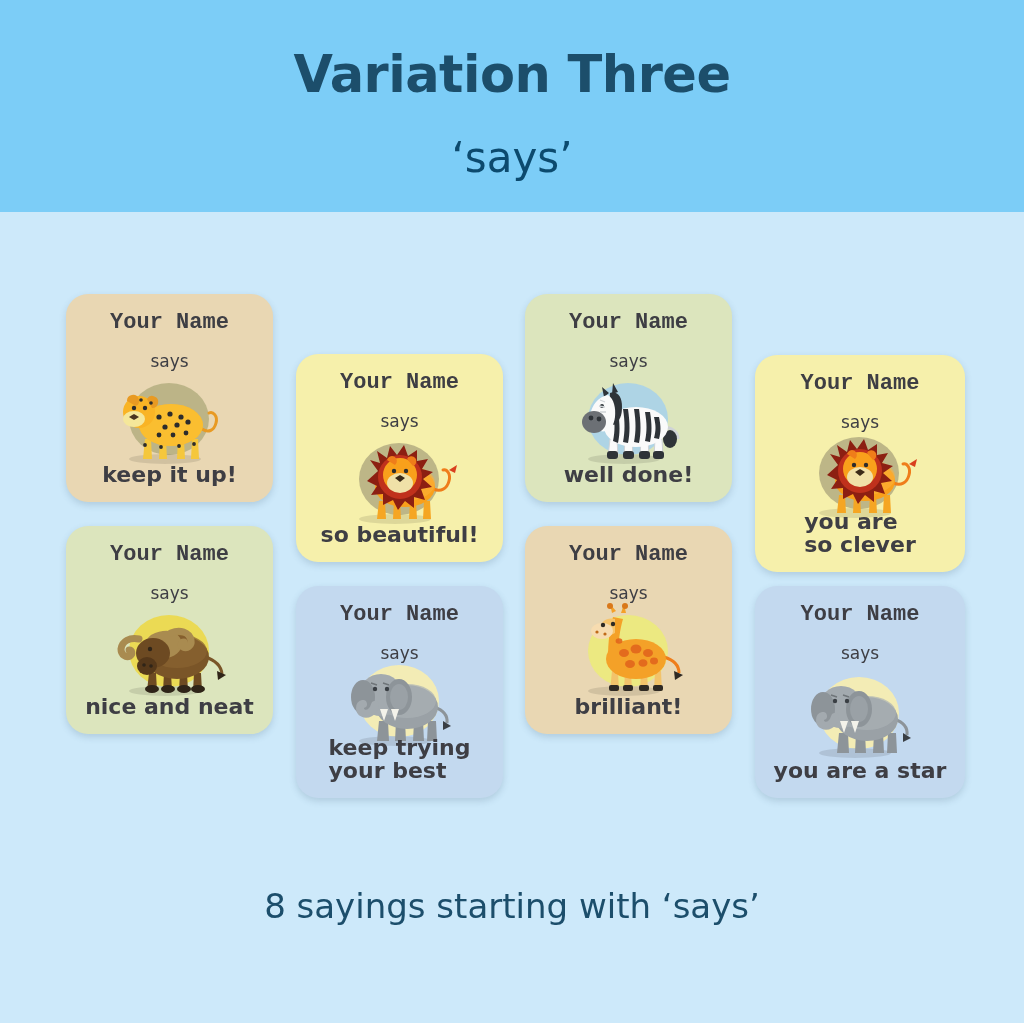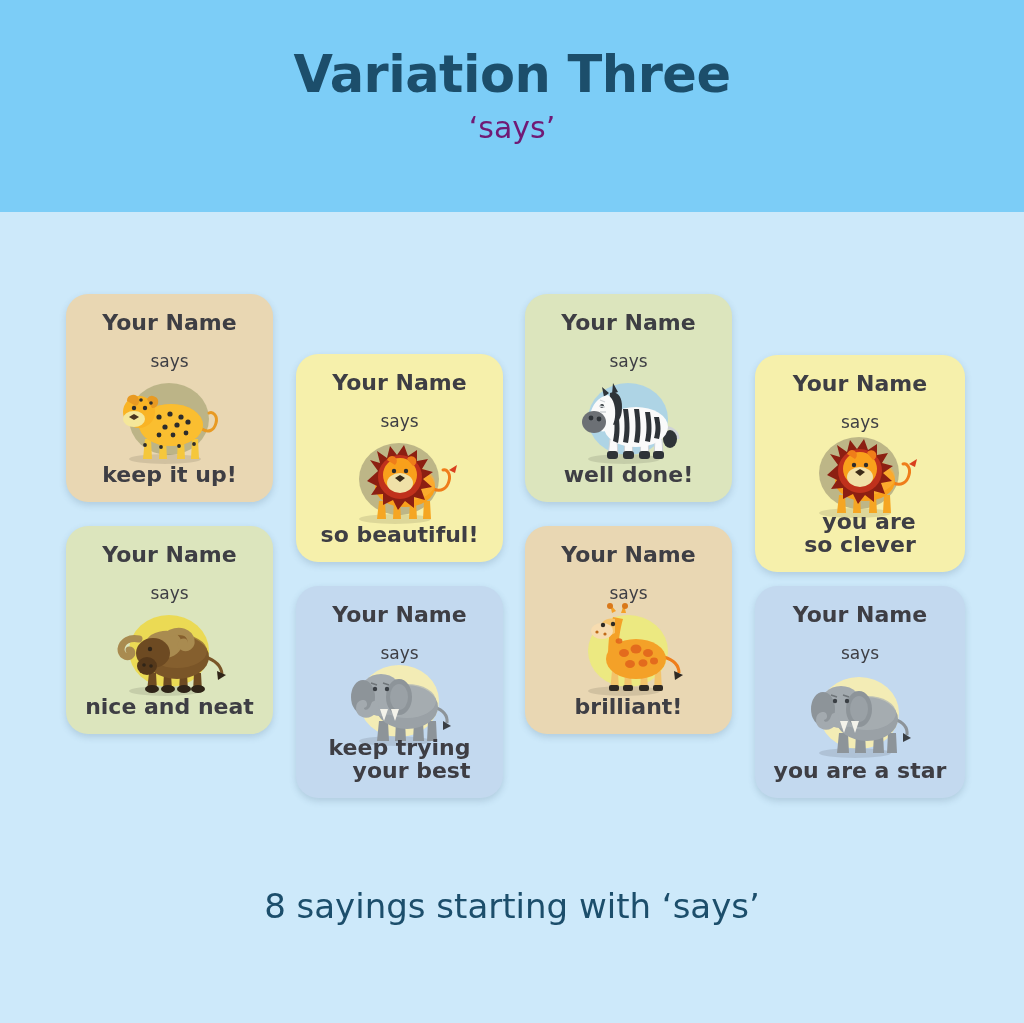--- a/index.html
+++ b/index.html
@@ -17,55 +17,55 @@
     background:#7ccdf7;
     display:flex; flex-direction:column;
     align-items:center; justify-content:flex-start;
     padding-top:46px;
   }
   #header-title {
     font-size:51px; font-weight:bold; letter-spacing:-0.5px;
     color:#1c4e6b; line-height:1.12;
   }
   #header-subtitle {
-    font-size:30px; color:#701a75; margin-top:8px; line-height:1.1;
+    font-size:42px; color:#0c4a6e; margin-top:32px; line-height:1.1;
   }
 
   
   #footer-note {
     position:absolute; left:0; top:886px; width:1024px;
     text-align:center; font-size:34px; color:#1c4e6b;
   }
 
   
   #sticker-board { position:absolute; left:0; top:0; width:1024px; height:1023px; }
 
   .sticker {
     position:absolute;
     border-radius:22px;
     box-shadow:0 3px 7px rgba(60,90,115,.20);
     display:flex; flex-direction:column; align-items:center;
     overflow:hidden;
   }
   .sticker .s-name {
     font-size:22px; font-weight:600; color:#3e3e44;
-    line-height:1.05; margin-top:17px; white-space:nowrap;
+    line-height:1.05; margin-top:17px; white-space:nowrap;font-family:Liberation Mono, monospace;
   }
   .sticker .s-says {
     font-size:17px; color:#3e3e44; line-height:1.05; margin-top:19px;
   }
   .sticker .s-art {
     flex:1 1 auto; width:100%;
     display:flex; align-items:center; justify-content:center;
     min-height:0;
   }
   .sticker .s-art svg { display:block; }
   .sticker .s-msg {
     font-size:22px; font-weight:600; color:#3e3e44;
-    line-height:1.08; text-align:right;
+    line-height:1.08; text-align:left;
     padding:0 8px 15px; white-space:pre-line;
   }
 </style>
 </head>
 <body>
 
 <div id="header-band">
   <div id="header-title">Variation Three</div>
   <div id="header-subtitle">‘says’</div>
 </div>

